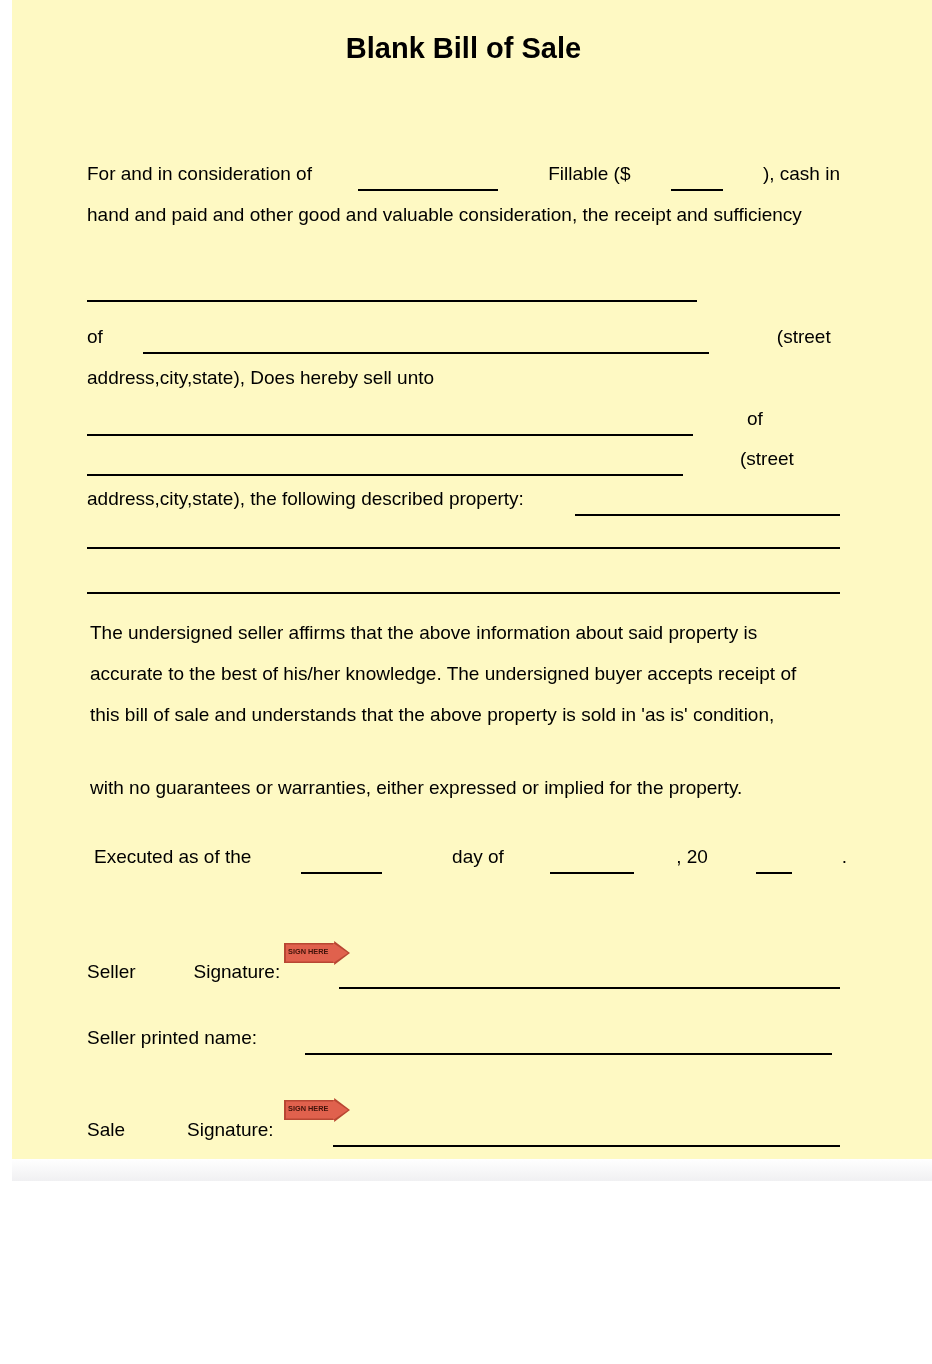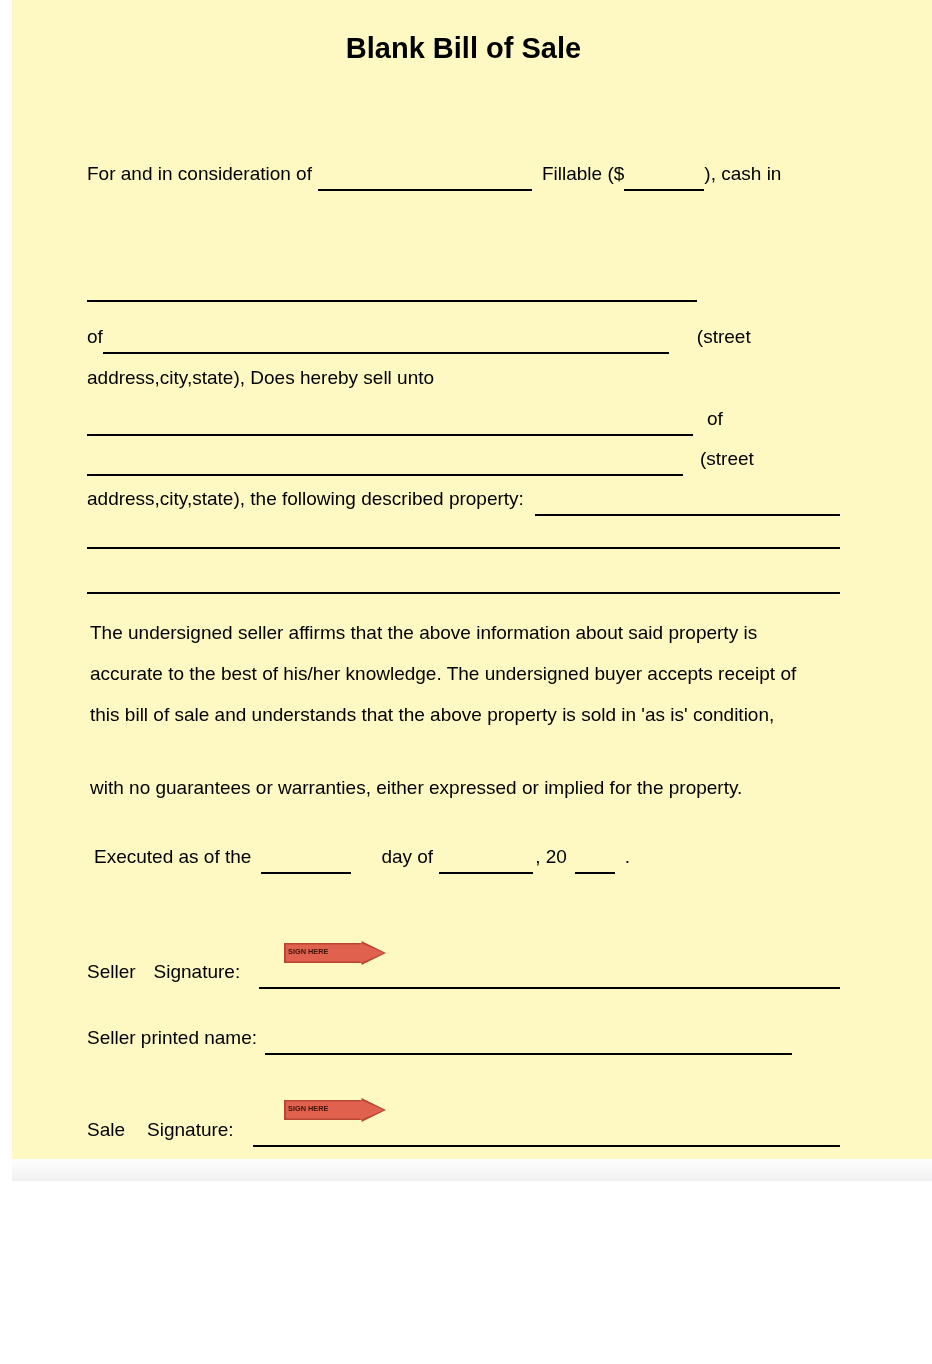--- a/index.html
+++ b/index.html
@@ -16,20 +16,21 @@
     position:absolute; top:30px; left:75px; width:753px;
     text-align:center;
     font-size:29px; font-weight:bold; line-height:36px;
     margin:0;
   }
   .row {
     position:absolute; left:75px; width:753px;
     display:flex; align-items:baseline;
     font-size:19px; line-height:26px;
     white-space:pre;
+    gap:40px;
   }
   .blank {
     display:inline-block;
     border-bottom:2px solid #000;
     height:14px;
     margin-bottom:-4px;
     align-self:flex-end;
   }
   .blank.grow { flex:1 1 auto; }
   .uline {
@@ -39,21 +40,21 @@
   }
   .footer {
     position:absolute; left:75px; top:1307px;
     font-size:18px;
   }
   .page-edge {
     position:absolute; left:0; right:0; bottom:0; height:22px;
     background:linear-gradient(#ffffff 0%, #f0f0f2 100%);
   }
   
-  .stamp { position:absolute; width:66px; height:24px;padding-left:36px; }
+  .stamp { position:absolute; width:66px; height:24px; }
   .stamp-outer {
     position:absolute; inset:0;
     background:var(--stamp-border,#b84733);
     clip-path:polygon(0 8%, 76% 8%, 76% 0, 100% 50%, 76% 100%, 76% 92%, 0 92%);
   }
   .stamp-inner {
     position:absolute; inset:2px;
     background:var(--stamp-fill,#e0614d);
     clip-path:polygon(0 8%, 76% 8%, 76% 0, 100% 50%, 76% 100%, 76% 92%, 0 92%);
   }
@@ -72,20 +73,23 @@
 <div class="page">
 
   <h1 class="title">Blank Bill of Sale</h1>
 
   <div class="row" style="top:161px">
     <span>For and in consideration of</span>
     <span class="blank" style="width:214px;margin-left:6px"></span>
     <span style="margin-left:10px">Fillable ($</span>
     <span class="blank" style="width:80px"></span>
     <span>), cash in</span>
+  </div>
+  <div class="row" style="top:202px">
+    <span>hand and paid and other good and valuable consideration, the receipt and sufficiency</span>
   </div>
 
   <div class="uline" style="top:288px;left:75px;width:610px"></div>
 
   <div class="row" style="top:324px">
     <span>of</span>
     <span class="blank" style="width:566px"></span>
     <span style="margin-left:28px">(street</span>
   </div>
   <div class="row" style="top:365px">

